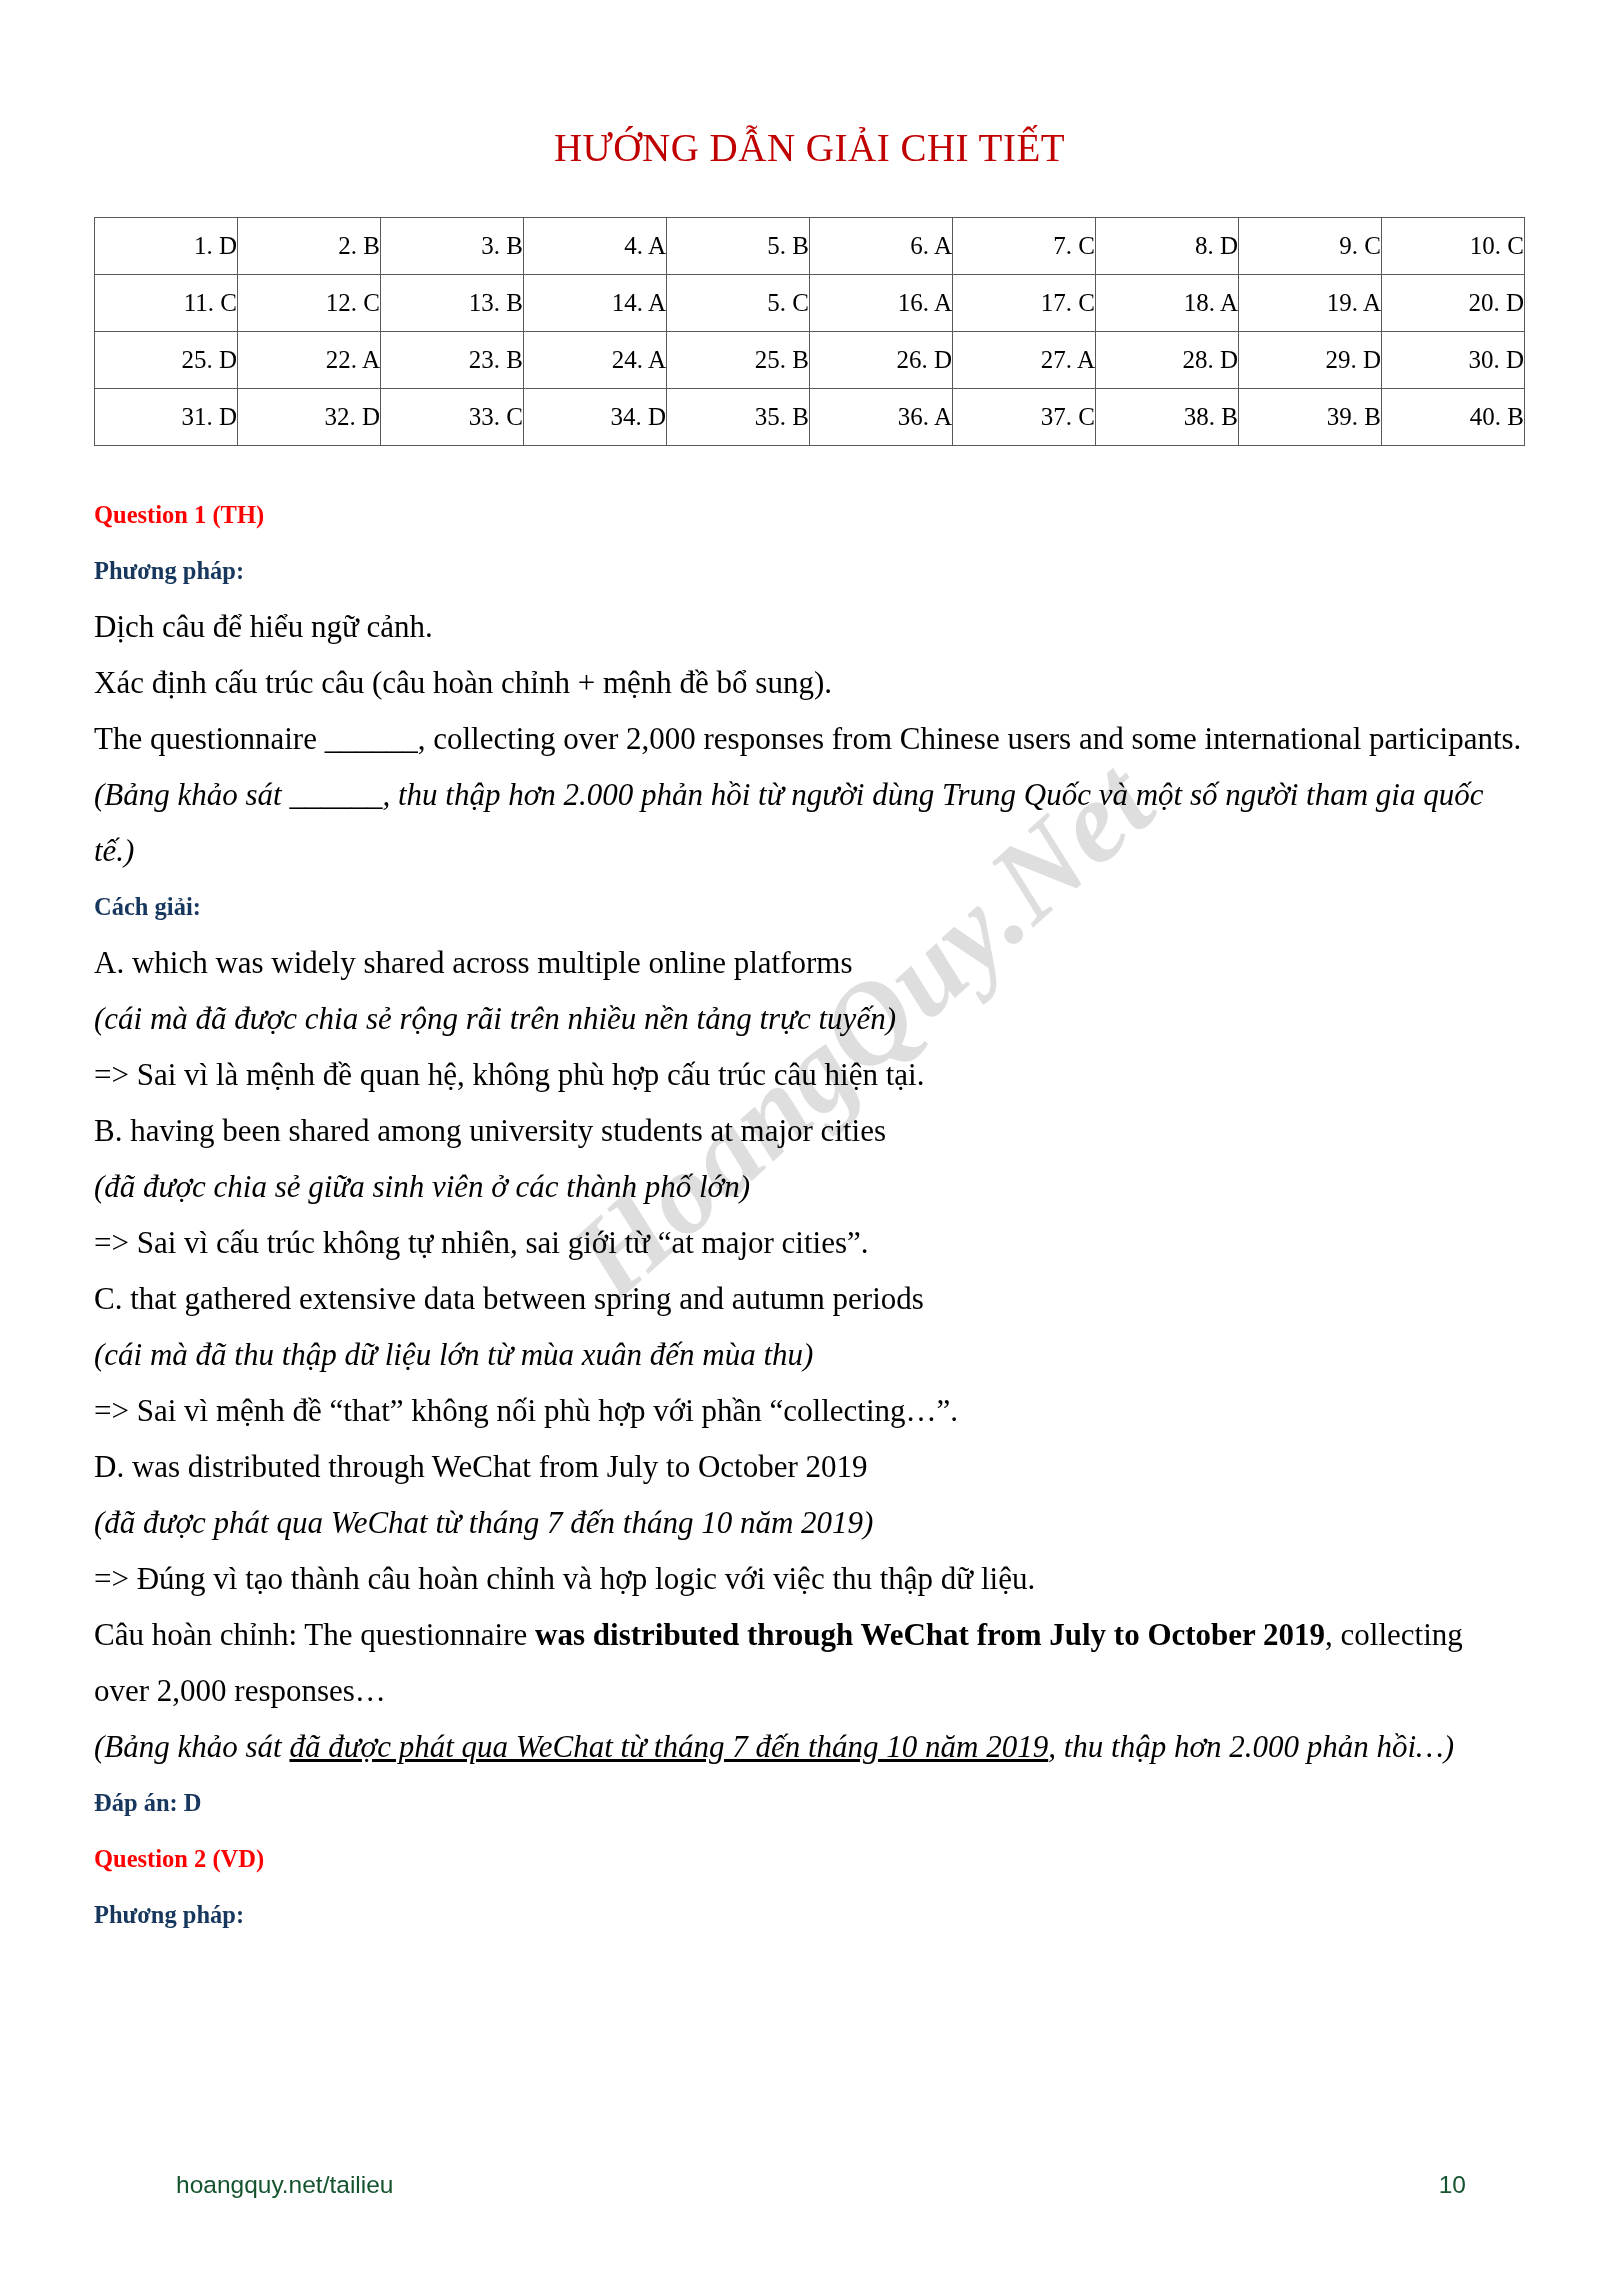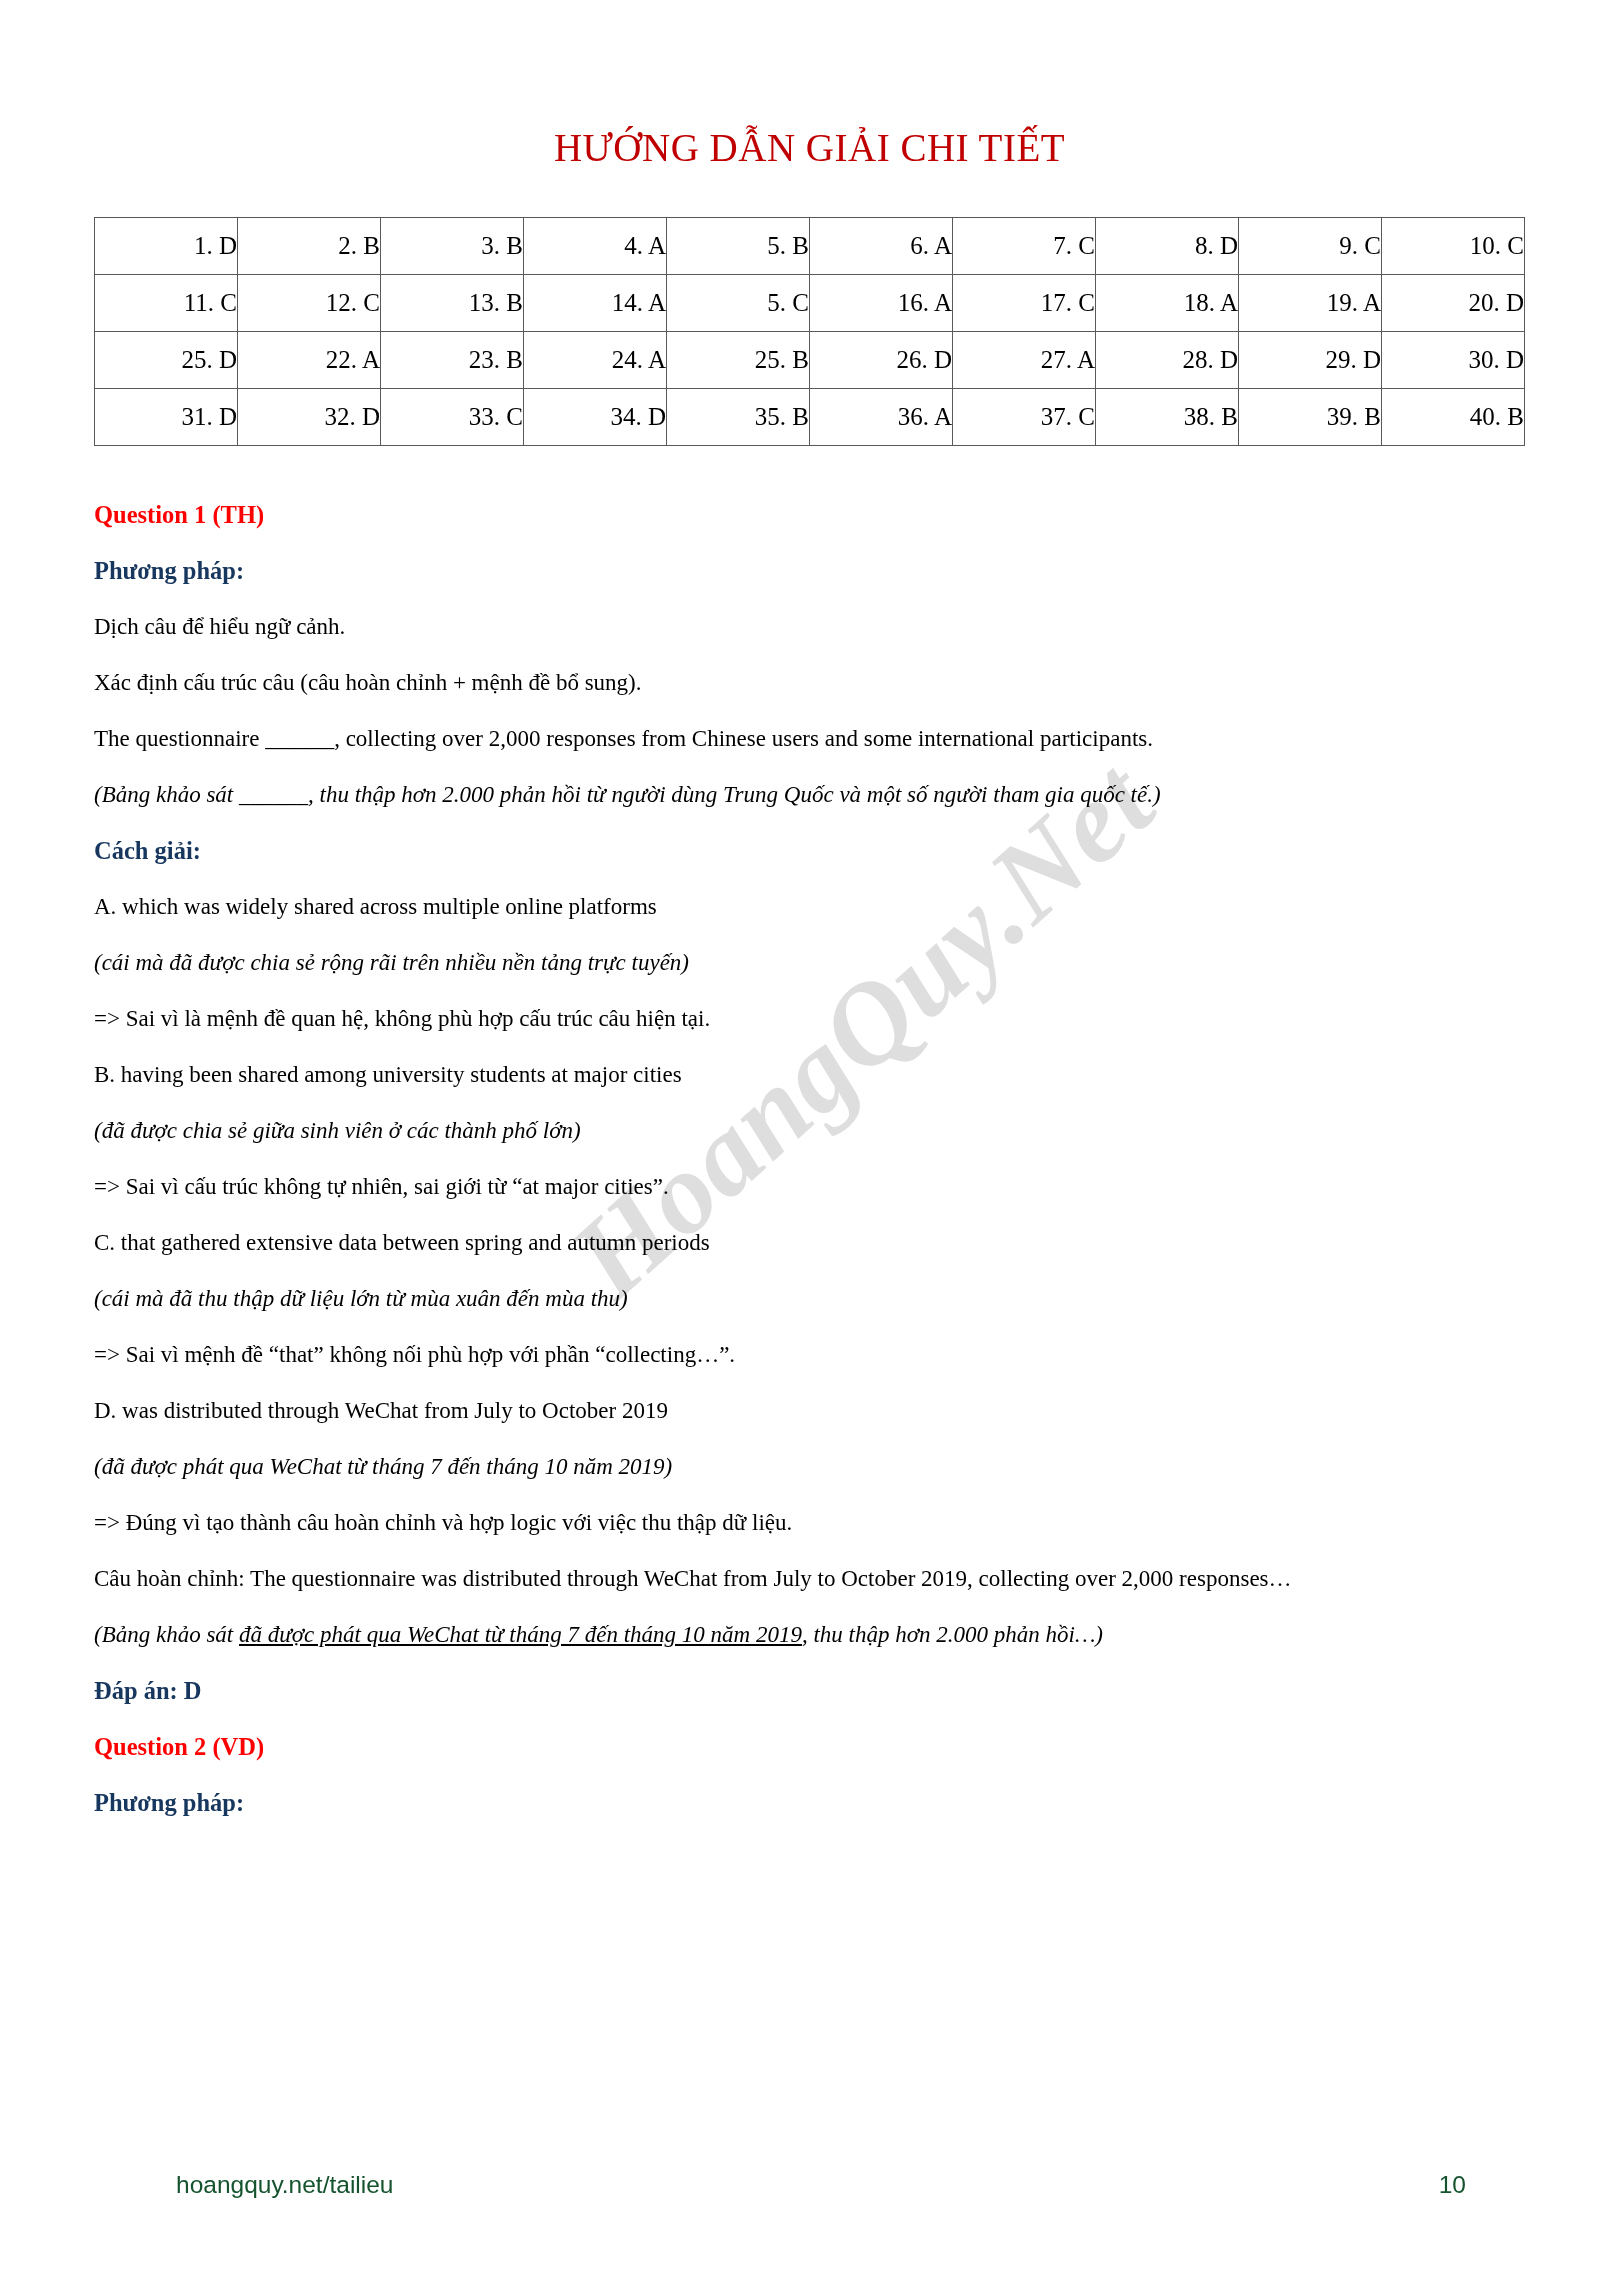--- a/index.html
+++ b/index.html
@@ -87,21 +87,21 @@
     padding: 0;
     font-family: "Liberation Serif", "DejaVu Serif", serif;
   }
 
   
   .body {
     margin-top: 41px;
   }
   p.line {
     margin: 0 0 0 0;
-    font-size: 23px;
+    font-size: 31px;
     line-height: 56px;
     text-align: left;
     font-family: "Liberation Serif", "DejaVu Serif", serif;
   }
   p.heading-red {
     color: #ff0000;
     font-weight: bold;
     font-size: 24.5px;
     line-height: 56px;
     margin: 0;
@@ -109,21 +109,21 @@
   p.heading-blue {
     color: #17375e;
     font-weight: bold;
     font-size: 24.5px;
     line-height: 56px;
     margin: 0;
   }
   p.italic {
     font-style: italic;
   }
-  .b { font-weight: normal; text-align: center; }
+  .b { font-weight: bold; text-align: center; }
   .u-i { text-decoration: underline; text-align: right; }
 
   
   .footer {
     position: absolute;
     left: 0;
     right: 0;
     bottom: 94px;
     z-index: 10;
     padding: 0 96px 0 176px;

